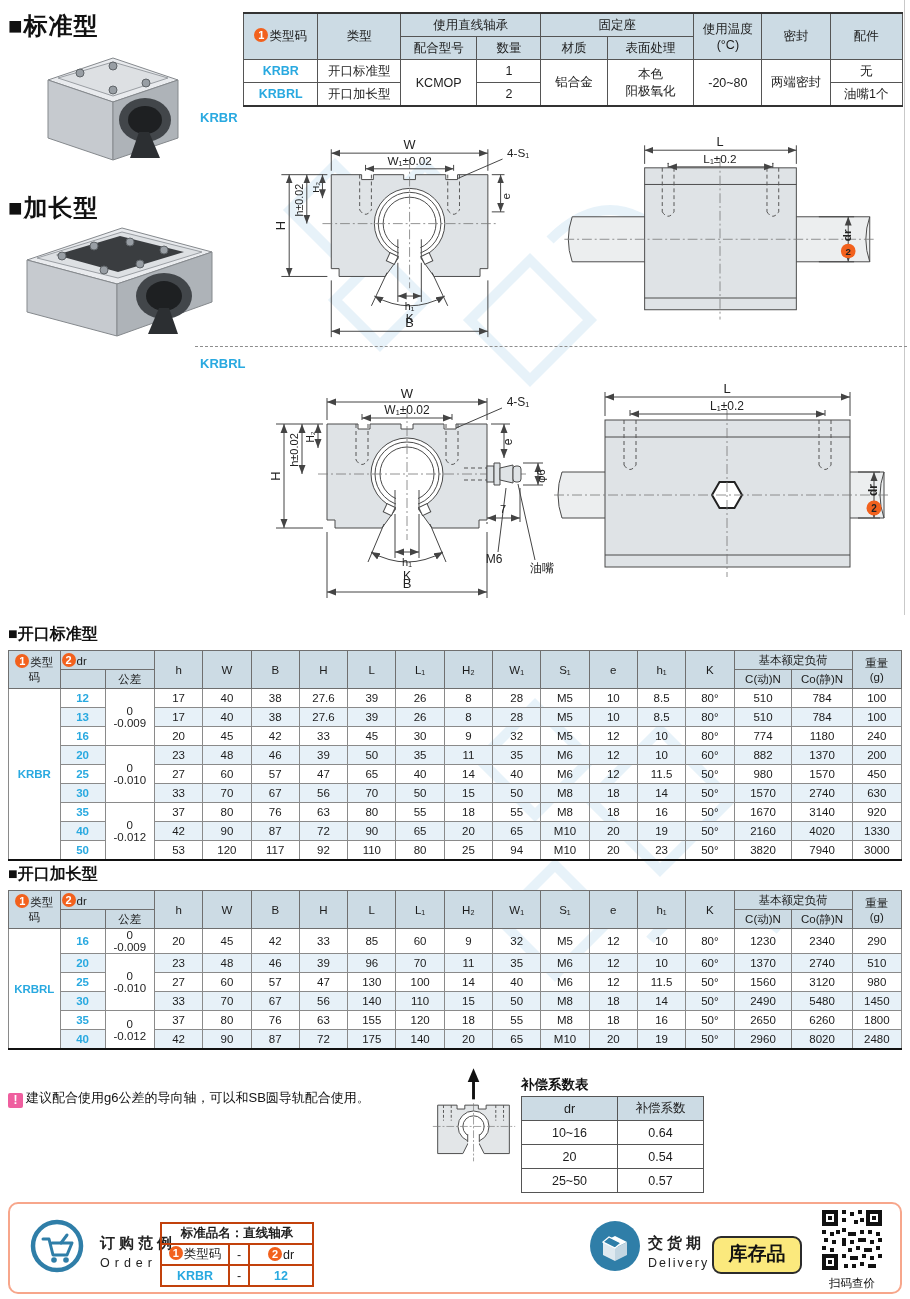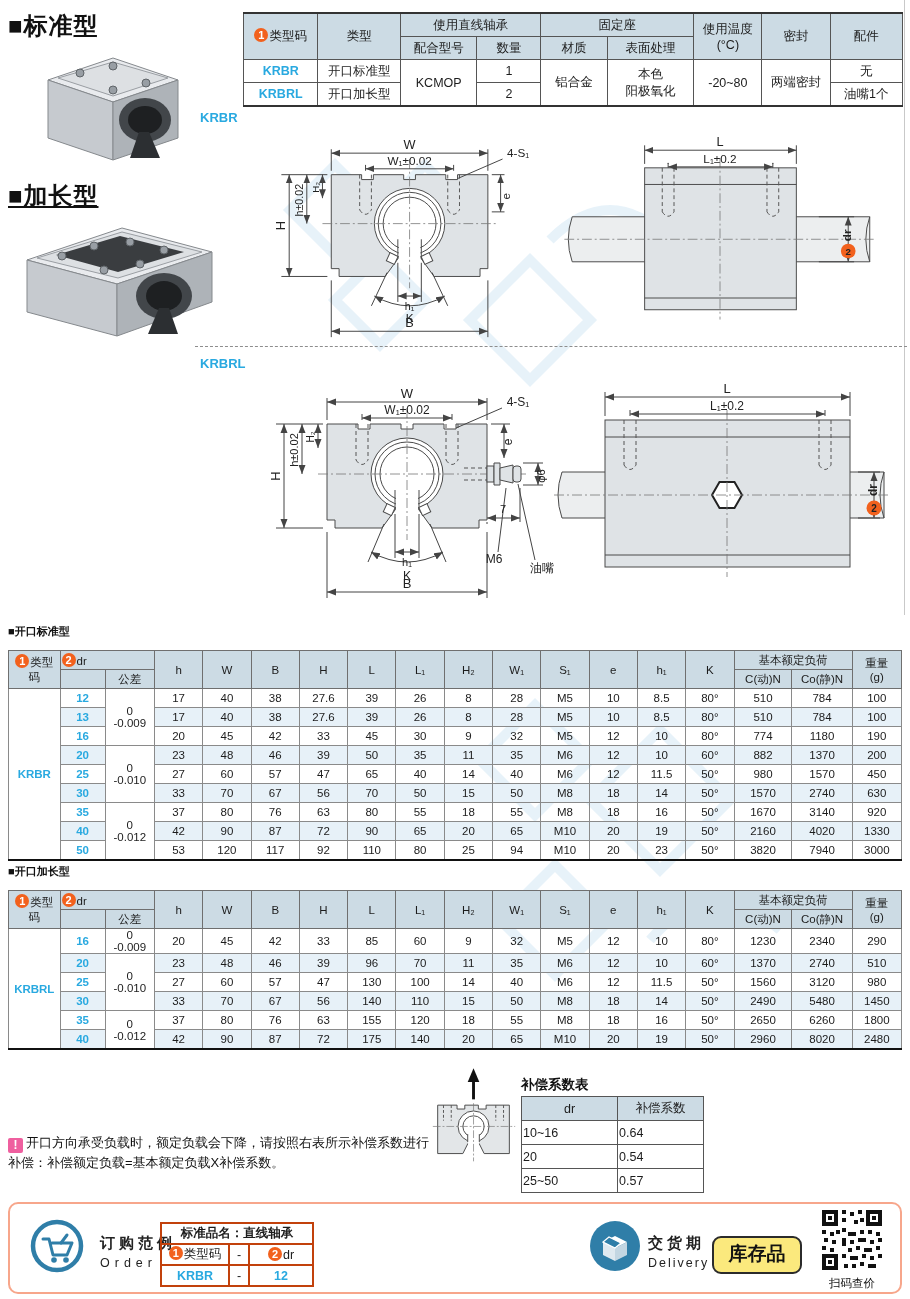--- a/index.html
+++ b/index.html
@@ -1,20 +1,20 @@
 <!DOCTYPE html>
 <html><head>
 <meta charset="utf-8">
 <style>
   html,body{margin:0;padding:0;background:#fff;}
   .page{position:relative;width:910px;height:1299px;background:#fff;overflow:hidden;
         font-family:"Liberation Sans","DejaVu Sans",sans-serif;color:#1c1c1c;}
   
   .sec-head{position:absolute;font-size:24px;font-weight:bold;color:#111;letter-spacing:1px;}
-  .tbl-head{position:absolute;font-size:11px;font-weight:bold;color:#111;}
+  .tbl-head{position:absolute;font-size:16px;font-weight:bold;color:#111;}
   .code-label{position:absolute;font-size:13px;font-weight:bold;color:#29a9e0;}
   
   .b1{display:inline-block;width:14px;height:14px;border-radius:50%;background:#f2611d;color:#fff;
       font-size:11px;line-height:14px;text-align:center;font-weight:bold;margin-right:1px;vertical-align:1px;}
   .bang{display:inline-block;width:15px;height:15px;background:#ef5f9f;color:#fff;font-size:12px;font-weight:bold;
       line-height:15px;text-align:center;border-radius:2px;margin-right:3px;vertical-align:-2px;}
   
   .spec{position:absolute;left:243px;top:12px;border-collapse:collapse;table-layout:fixed;width:660px;
         font-size:12.5px;border-top:2px solid #333;border-bottom:2px solid #333;}
   .spec th,.spec td{border:1px solid #555;text-align:center;padding:1px 2px;height:20px;}
@@ -28,21 +28,21 @@
   .dt tbody tr:nth-child(even) td:not(.merge){background:#e7f1f8;}
   .dt td.drv{color:#29a9e0;font-weight:bold;}
   .dt td.merge{background:#fff;line-height:12px;}
   .dt td.codecell{background:#fff;color:#29a9e0;font-weight:bold;}
   
   .note{position:absolute;font-size:13px;color:#111;line-height:19px;}
   
   .comp-title{position:absolute;font-size:13.5px;font-weight:bold;color:#111;}
   .comp{position:absolute;border-collapse:collapse;table-layout:fixed;width:182px;font-size:12.5px;}
   .comp th{background:#ccdbe4;border:1px solid #555;font-weight:normal;height:21px;}
-  .comp td{border:1px solid #555;text-align:left;height:21px;}
+  .comp td{border:1px solid #555;text-align:center;height:21px;}
   
   .fbox{position:absolute;left:8px;top:1202px;width:890px;height:88px;border:2px solid #f7a68b;border-radius:10px;}
   .ftext{position:absolute;font-size:15px;color:#222;font-weight:bold;letter-spacing:4px;line-height:21px;}
   .ften{font-size:12.5px;font-weight:normal;letter-spacing:5px;}
   .otable{position:absolute;left:160px;top:1222px;border-collapse:collapse;table-layout:fixed;width:152px;font-size:12.5px;}
   .otable td{border:2px solid #c2410c;text-align:center;height:19px;padding:0 1px;}
   .stock{position:absolute;left:712px;top:1236px;width:86px;height:34px;background:#fbe97d;border:2px solid #2b2b2b;
          border-radius:9px;text-align:center;line-height:32px;font-size:19px;font-weight:bold;color:#111;}
   .qrcap{position:absolute;left:818px;top:1276px;width:68px;text-align:center;font-size:11.5px;color:#111;}
   .sep{position:absolute;left:195px;top:346px;width:712px;border-top:1.5px dashed #8d8d8d;}
@@ -83,21 +83,21 @@
     <polygon points="40,38 95,22 150,38 95,56" fill="#dde0e3" stroke="#9a9ea3"></polygon>
     <circle cx="62" cy="33" r="4" fill="#989ea4" stroke="#5f6468"></circle>
       <circle cx="95" cy="26" r="4" fill="#989ea4" stroke="#5f6468"></circle>
     <circle cx="95" cy="50" r="4" fill="#989ea4" stroke="#5f6468"></circle>
       <circle cx="128" cy="43" r="4" fill="#989ea4" stroke="#5f6468"></circle>
     <ellipse cx="127" cy="80" rx="26" ry="22" fill="#42464a"></ellipse>
     <ellipse cx="127" cy="80" rx="17" ry="14" fill="#1e2022"></ellipse>
     <polygon points="112,118 142,118 131,92 121,92" fill="#2c2f32"></polygon>
   </svg>
 
-  <div class="sec-head" style="left:8px;top:180px;text-decoration:underline;">■加长型</div>
+  <div class="sec-head" style="left:8px;top:192px;">■加长型</div>
 
   <svg class="abs" style="left:12px;top:212px;" width="215" height="130" viewBox="0 0 215 130">
     <polygon points="15,48 110,16 200,40 105,72" fill="#e9ebee" stroke="#85898d"></polygon>
     <polygon points="15,48 105,72 105,124 15,100" fill="#c6cacf" stroke="#85898d"></polygon>
     <polygon points="105,72 200,40 200,90 105,124" fill="#aeb3b8" stroke="#85898d"></polygon>
     <polygon points="25,46 110,20 190,40 106,66" fill="#dde0e3" stroke="#9a9ea3"></polygon>
     <polygon points="44,43 108,24 172,40 106,60" fill="#3a3d40"></polygon>
     <circle cx="50" cy="44" r="4" fill="#989ea4" stroke="#5f6468"></circle>
       <circle cx="82" cy="34" r="4" fill="#989ea4" stroke="#5f6468"></circle>
     <circle cx="118" cy="30" r="4" fill="#989ea4" stroke="#5f6468"></circle>
@@ -503,21 +503,21 @@
           <td>45</td>
           <td>30</td>
           <td>9</td>
           <td>32</td>
           <td>M5</td>
           <td>12</td>
           <td>10</td>
           <td>80°</td>
           <td>774</td>
           <td>1180</td>
-          <td>190</td>
+          <td>240</td>
         </tr>
       <tr>
           <td class="drv">20</td>
           <td class="merge" rowspan="3">
             <div>0</div>
             <div>-0.010</div>
           </td>
           <td>23</td>
           <td>48</td>
           <td>46</td>
@@ -789,22 +789,22 @@
           <td>20</td>
           <td>19</td>
           <td>50°</td>
           <td>2960</td>
           <td>8020</td>
           <td>2480</td>
         </tr>
     </tbody>
   </table>
 
-  <div class="note" style="left:8px;top:1133px;width:430px;">
-    <span class="bang">!</span><span>开口方向承受负载时，额定负载会下降，请按照右表所示补偿系数进行补偿：补偿额定负载=基本额定负载X补偿系数。</span>
+  <div class="note" style="left:8px;top:1088px;width:420px;">
+    <span class="bang">!</span><span>建议配合使用g6公差的导向轴，可以和SB圆导轨配合使用。</span>
   </div>
 
   <svg class="abs" style="left:428px;top:1064px;" width="92" height="122" viewBox="0 0 95 125">
     <line x1="47" y1="36" x2="47" y2="14" stroke="#111" stroke-width="3"></line>
     <polygon points="47,4 41,18 53,18" fill="#111"></polygon>
     <path d="M10,42 H30 v4 h8 v-4 H52 v4 h8 v-4 H84 V92 H58 L52,80 H42 L36,92 H10 Z" fill="#e3e6e8" stroke="#4a4a4a"></path>
     <circle cx="47" cy="64" r="16" fill="#fff" stroke="#4a4a4a"></circle>
     <circle cx="47" cy="64" r="11" fill="#fff" stroke="#4a4a4a"></circle>
     <rect x="41" y="70" width="12" height="12" fill="#fff"></rect>
     <line x1="41" y1="72" x2="41" y2="80" stroke="#4a4a4a"></line>

